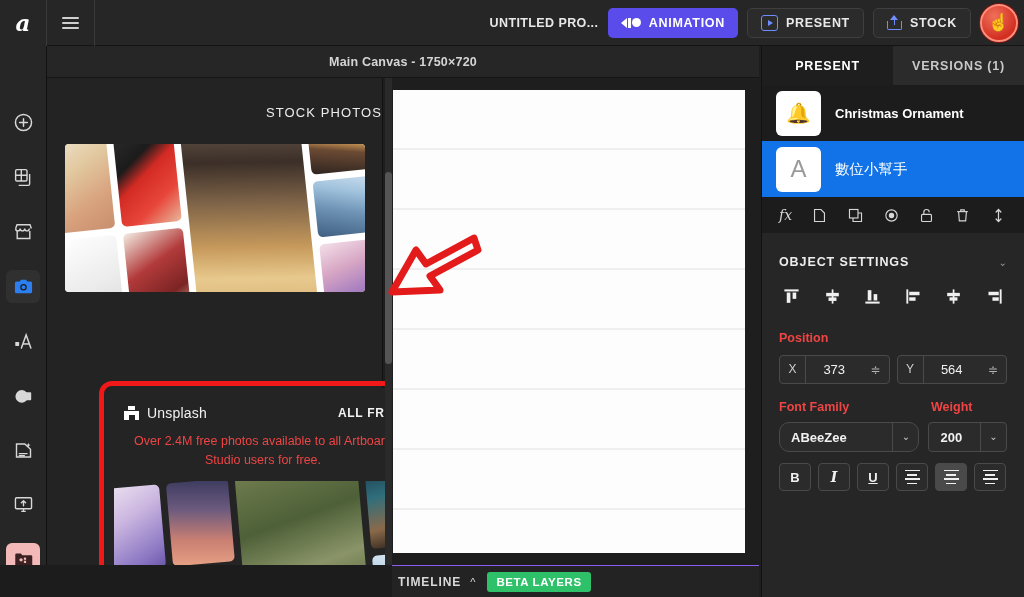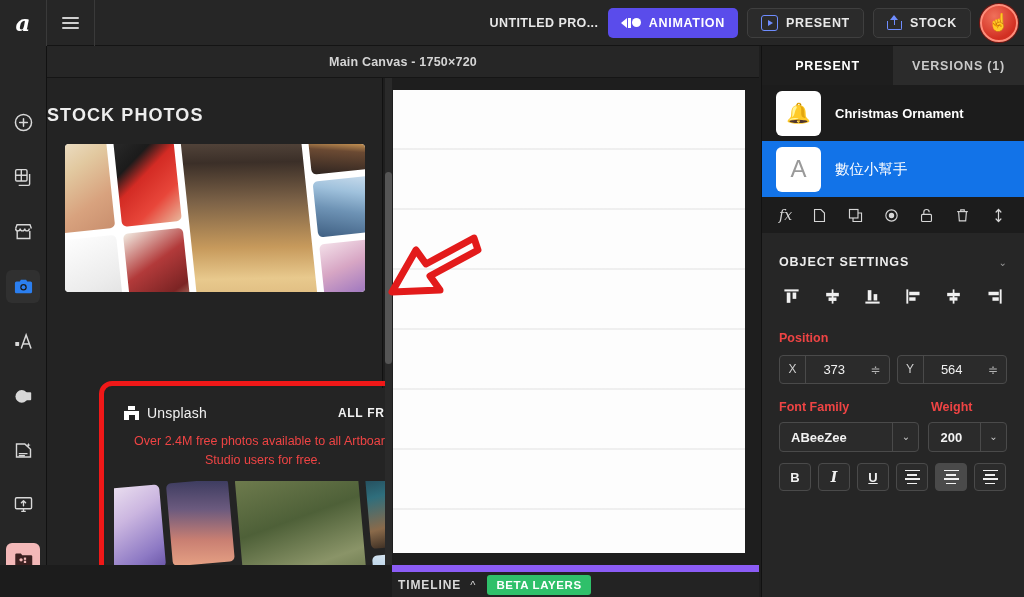--- a/index.html
+++ b/index.html
@@ -98,21 +98,21 @@
   .rail-item.active { background: #303030; }
   .rail-svg { width: 21px; height: 21px; display: block; }
   .rail-item.pink { background: #f3b8b8; color: #3a2020; }
 
   
   .stockpanel {
     position: absolute; left: 47px; top: 78px; width: 336px; height: 519px;
     background: #232323; border-right: 1px solid #111;
   }
   .stock-title {
-    text-align: left; color: #ededed; font-size: 18px; font-weight: 700;
+    text-align: right; color: #ededed; font-size: 13px; font-weight: 400;
     letter-spacing: 1.1px; padding-top: 27px;
   }
   .collage-top {
     position: absolute; left: 18px; top: 66px; width: 300px; height: 148px;
     border-radius: 4px; overflow: hidden; background: #fff;
   }
   .collage-top .inner { position: absolute; left: -16px; top: -16px; width: 336px; height: 184px; transform: rotate(-6deg); display: grid; grid-template-columns: 1.05fr .95fr 1.9fr 1.1fr; gap: 7px; }
   .cell { border-radius: 5px; }
   
   .p-money { background: linear-gradient(150deg,#efe4cf 0%,#e2c9a0 35%,#d8a27e 70%,#c98f6e 100%); }
@@ -184,21 +184,21 @@
                       rgba(0,0,0,.055) 298px 300px, rgba(0,0,0,0) 300px 358px,
                       rgba(0,0,0,.055) 358px 360px, rgba(0,0,0,0) 360px 418px,
                       rgba(0,0,0,.055) 418px 420px, rgba(0,0,0,0) 420px 463px);
   }
   .arrow-ovl { position: absolute; left: -6px; top: 152px; width: 100px; height: 78px; }
 
   
   .timeline {
     position: absolute; left: 392px; top: 565px; width: 367px; height: 32px;
     background: #232323; display: flex; align-items: center; padding-left: 6px;
-    border-top: 7px solid #8b5cf6;
+    border-top: 1px solid #8b5cf6;
   }
   .tl-label { color: #d9d9d9; font-size: 12px; font-weight: 700; letter-spacing: .9px; }
   .tl-caret { color: #d9d9d9; font-size: 11px; margin: 0 12px 0 9px; }
   .beta {
     background: #2fc06a; color: #fff; font-size: 11.5px; font-weight: 700;
     letter-spacing: .6px; padding: 4px 9px; border-radius: 3px;
   }
   .tl-bottomstrip {
     position: absolute; left: 0; top: 565px; width: 392px; height: 32px; background: #1c1c1c;
   }
@@ -257,21 +257,21 @@
   .ig-step { width: 26px; text-align: center; color: #b5b5b5; font-size: 12px; }
 
   .font-wrap { padding: 16px 17px 0 17px; }
   .font-labels { display: flex; }
   .font-labels .l1 { width: 152px; }
   .font-row { display: flex; gap: 9px; margin-top: 8px; }
   .sel-box {
     display: flex; align-items: center; height: 30px; background: #2b2b2b;
     border: 1px solid #4a4a4a; border-radius: 4px;
   }
-  .sel-box.fam { width: 143px; }
+  .sel-box.fam { width: 143px; border-radius: 10px; }
   .sel-box.wt { width: 80px; }
   .sel-val { flex: 1; color: #f2f2f2; font-size: 13px; font-weight: 700; padding-left: 11px; }
   .sel-caret {
     width: 26px; text-align: center; color: #c8c8c8; font-size: 10px;
     border-left: 1px solid #4a4a4a; line-height: 28px; height: 28px;
   }
   .style-row { display: flex; gap: 7px; padding: 11px 17px 0 17px; }
   .sbtn {
     width: 32px; height: 28px; border: 1px solid #4a4a4a; border-radius: 4px;
     display: flex; align-items: center; justify-content: center; color: #f0f0f0;

